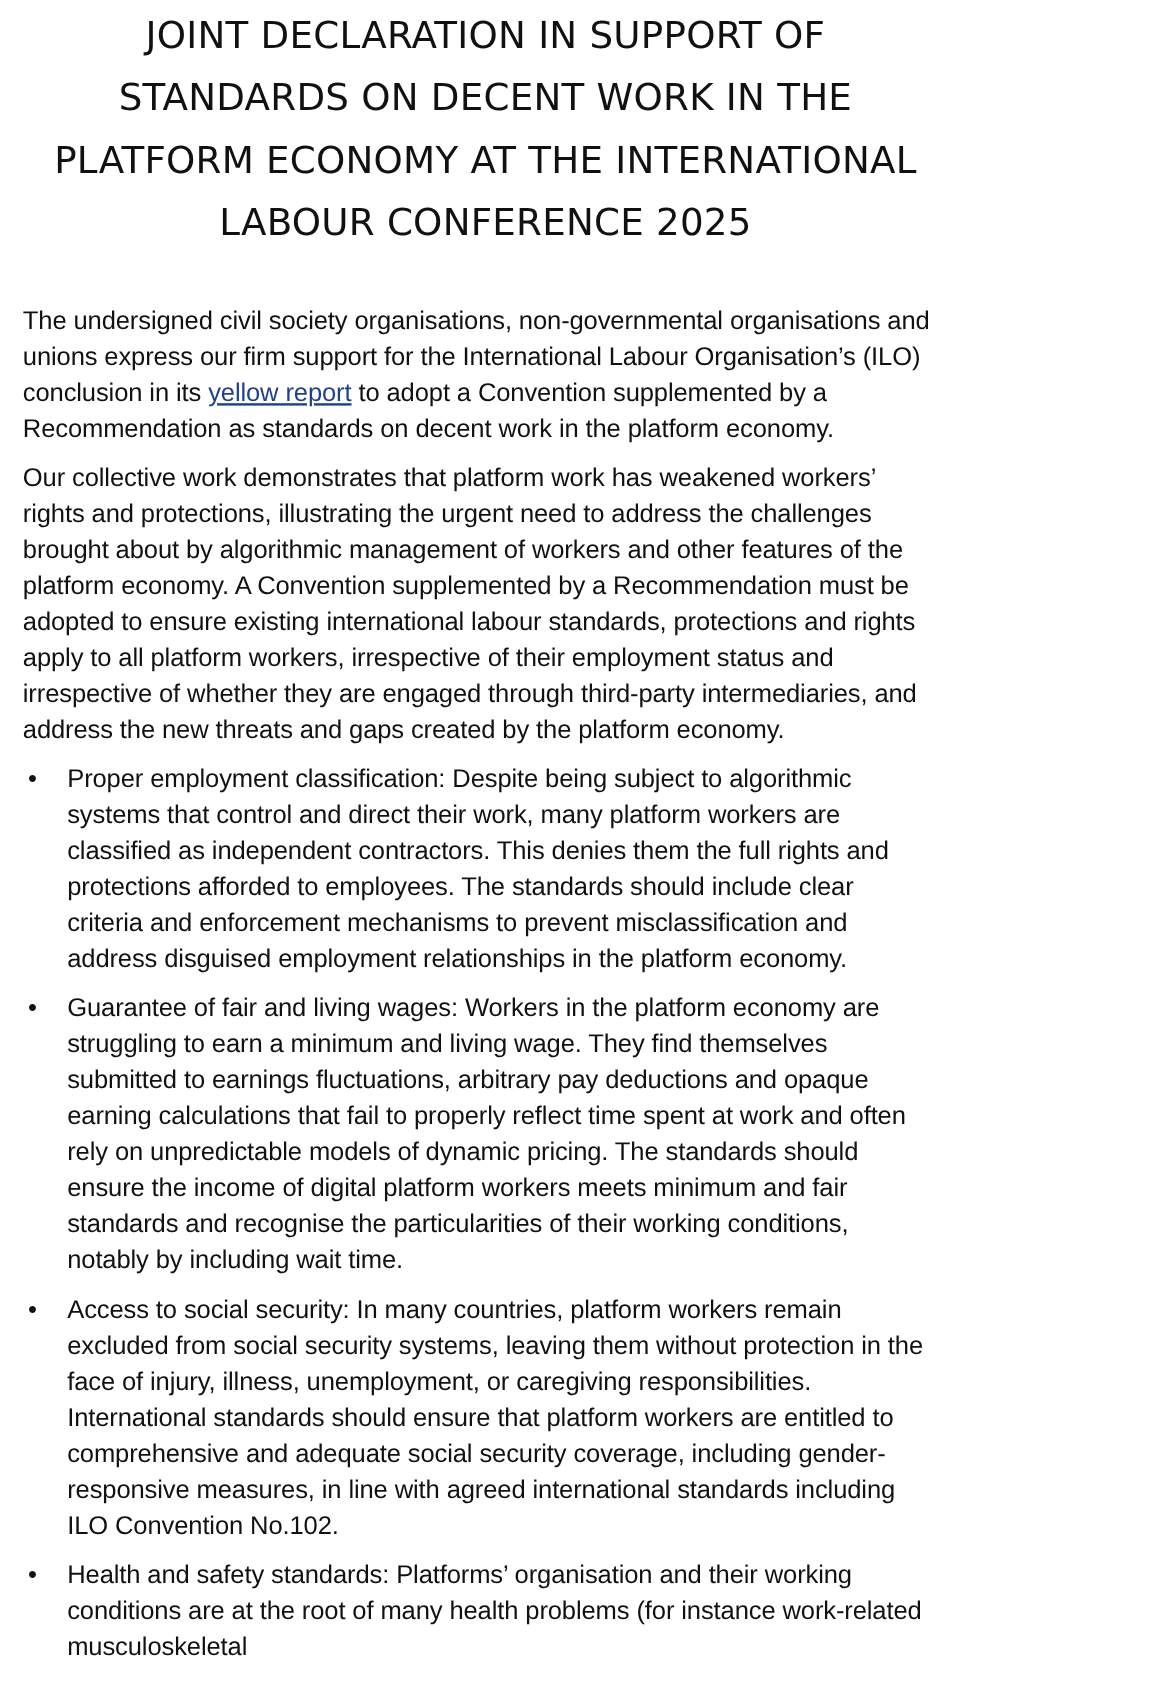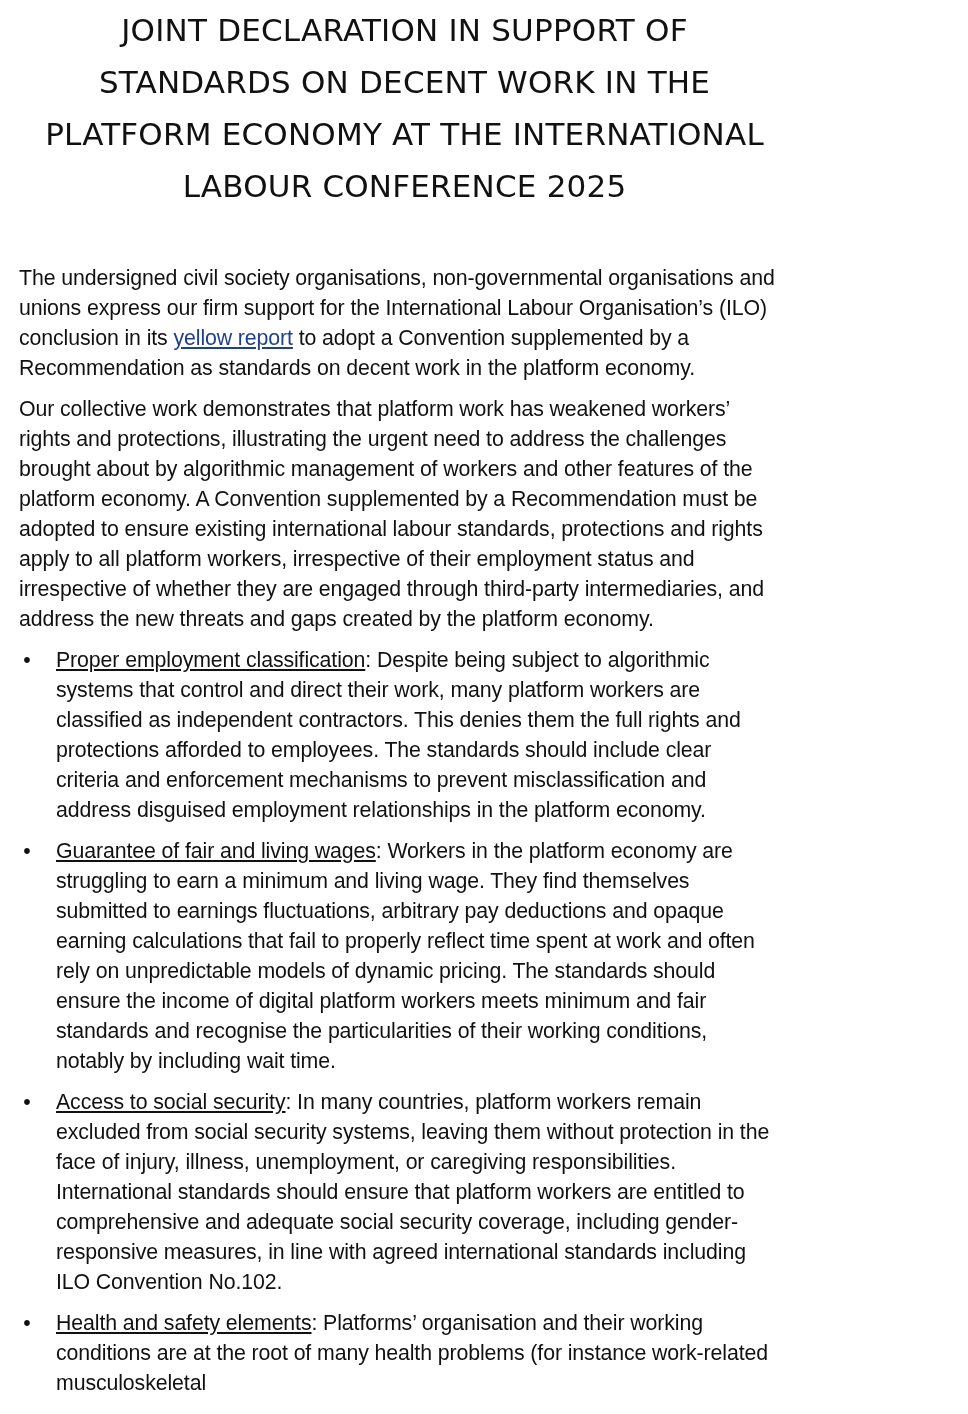--- a/index.html
+++ b/index.html
@@ -27,21 +27,21 @@
     text-align: center;
     font-family: "DejaVu Sans", sans-serif;
     font-weight: normal;
     font-size: 31px;
     line-height: 52px;
     letter-spacing: 0.2px;
     color: #111111;
     padding-left: 10px;
   }
   .body-text {
-    margin-top: 51px;
+    margin-top: 40px;
   }
   p {
     margin: 0 0 11px 0;
     font-size: 21.3px;
     line-height: 30px;
     letter-spacing: -0.1px;
   }
   a.link {
     color: #1f3f8f;
     text-decoration: underline;
@@ -60,21 +60,20 @@
     letter-spacing: -0.1px;
   }
   .bullet {
     position: absolute;
     left: 2px;
     top: 0;
     width: 12px;
     text-align: center;
   }
   .heading-term {
-    text-decoration: underline;
   }
 </style>
 </head>
 <body>
 
 <div class="page">
   <h1 class="title">JOINT DECLARATION IN SUPPORT OF STANDARDS ON DECENT WORK IN THE PLATFORM ECONOMY AT THE INTERNATIONAL LABOUR CONFERENCE 2025</h1>
 
   <div class="body-text">
     <p><span>The undersigned civil society organisations, non-governmental organisations and unions express our firm support for the International Labour Organisation’s (ILO) conclusion in its </span><a class="link" href="#">yellow report</a><span> to adopt a Convention supplemented by a Recommendation as standards on decent work in the platform economy.</span></p>
@@ -90,17 +89,17 @@
       <li>
         <span class="bullet">•</span>
         <span class="heading-term">Guarantee of fair and living wages</span><span>: Workers in the platform economy are struggling to earn a minimum and living wage. They find themselves submitted to earnings fluctuations, arbitrary pay deductions and opaque earning calculations that fail to properly reflect time spent at work and often rely on unpredictable models of dynamic pricing. The standards should ensure the income of digital platform workers meets minimum and fair standards and recognise the particularities of their working conditions, notably by including wait time.</span>
       </li>
       <li>
         <span class="bullet">•</span>
         <span class="heading-term">Access to social security</span><span>: In many countries, platform workers remain excluded from social security systems, leaving them without protection in the face of injury, illness, unemployment, or caregiving responsibilities. International standards should ensure that platform workers are entitled to comprehensive and adequate social security coverage, including gender-responsive measures, in line with agreed international standards including ILO Convention No.102.</span>
       </li>
       <li>
         <span class="bullet">•</span>
-        <span class="heading-term">Health and safety elements</span><span>: Platforms’ organisation and their working conditions are at the root of many health problems (for instance work-related musculoskeletal</span>
+        <span class="heading-term">Health and safety standards</span><span>: Platforms’ organisation and their working conditions are at the root of many health problems (for instance work-related musculoskeletal</span>
       </li>
     </ul>
   </div>
 </div>
 
 </body></html>

